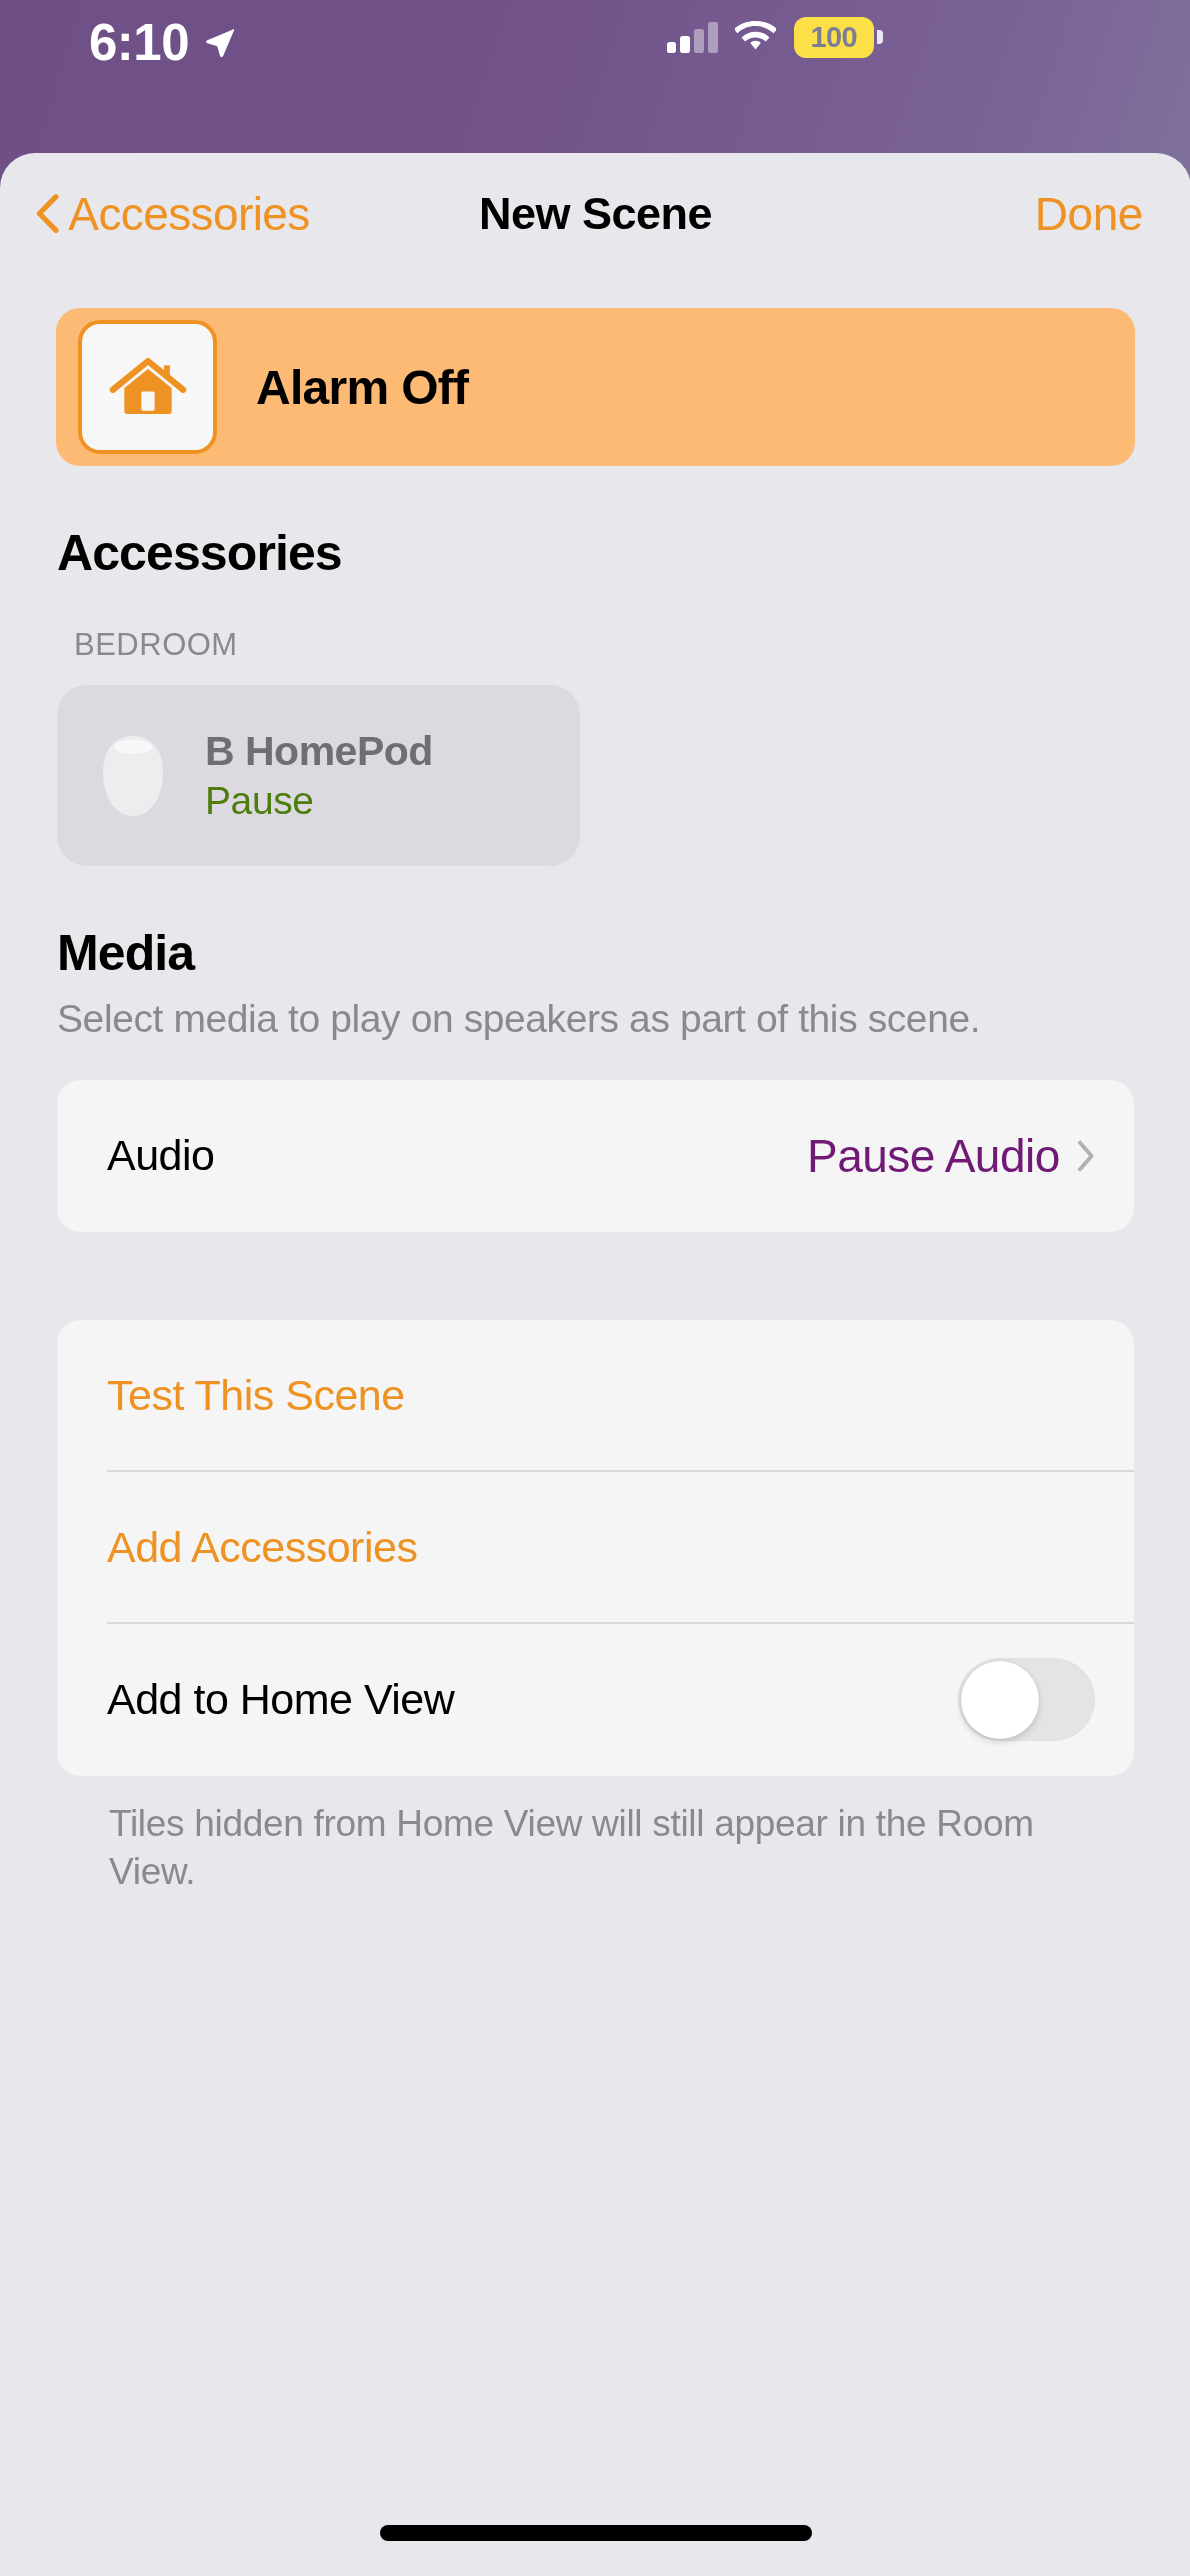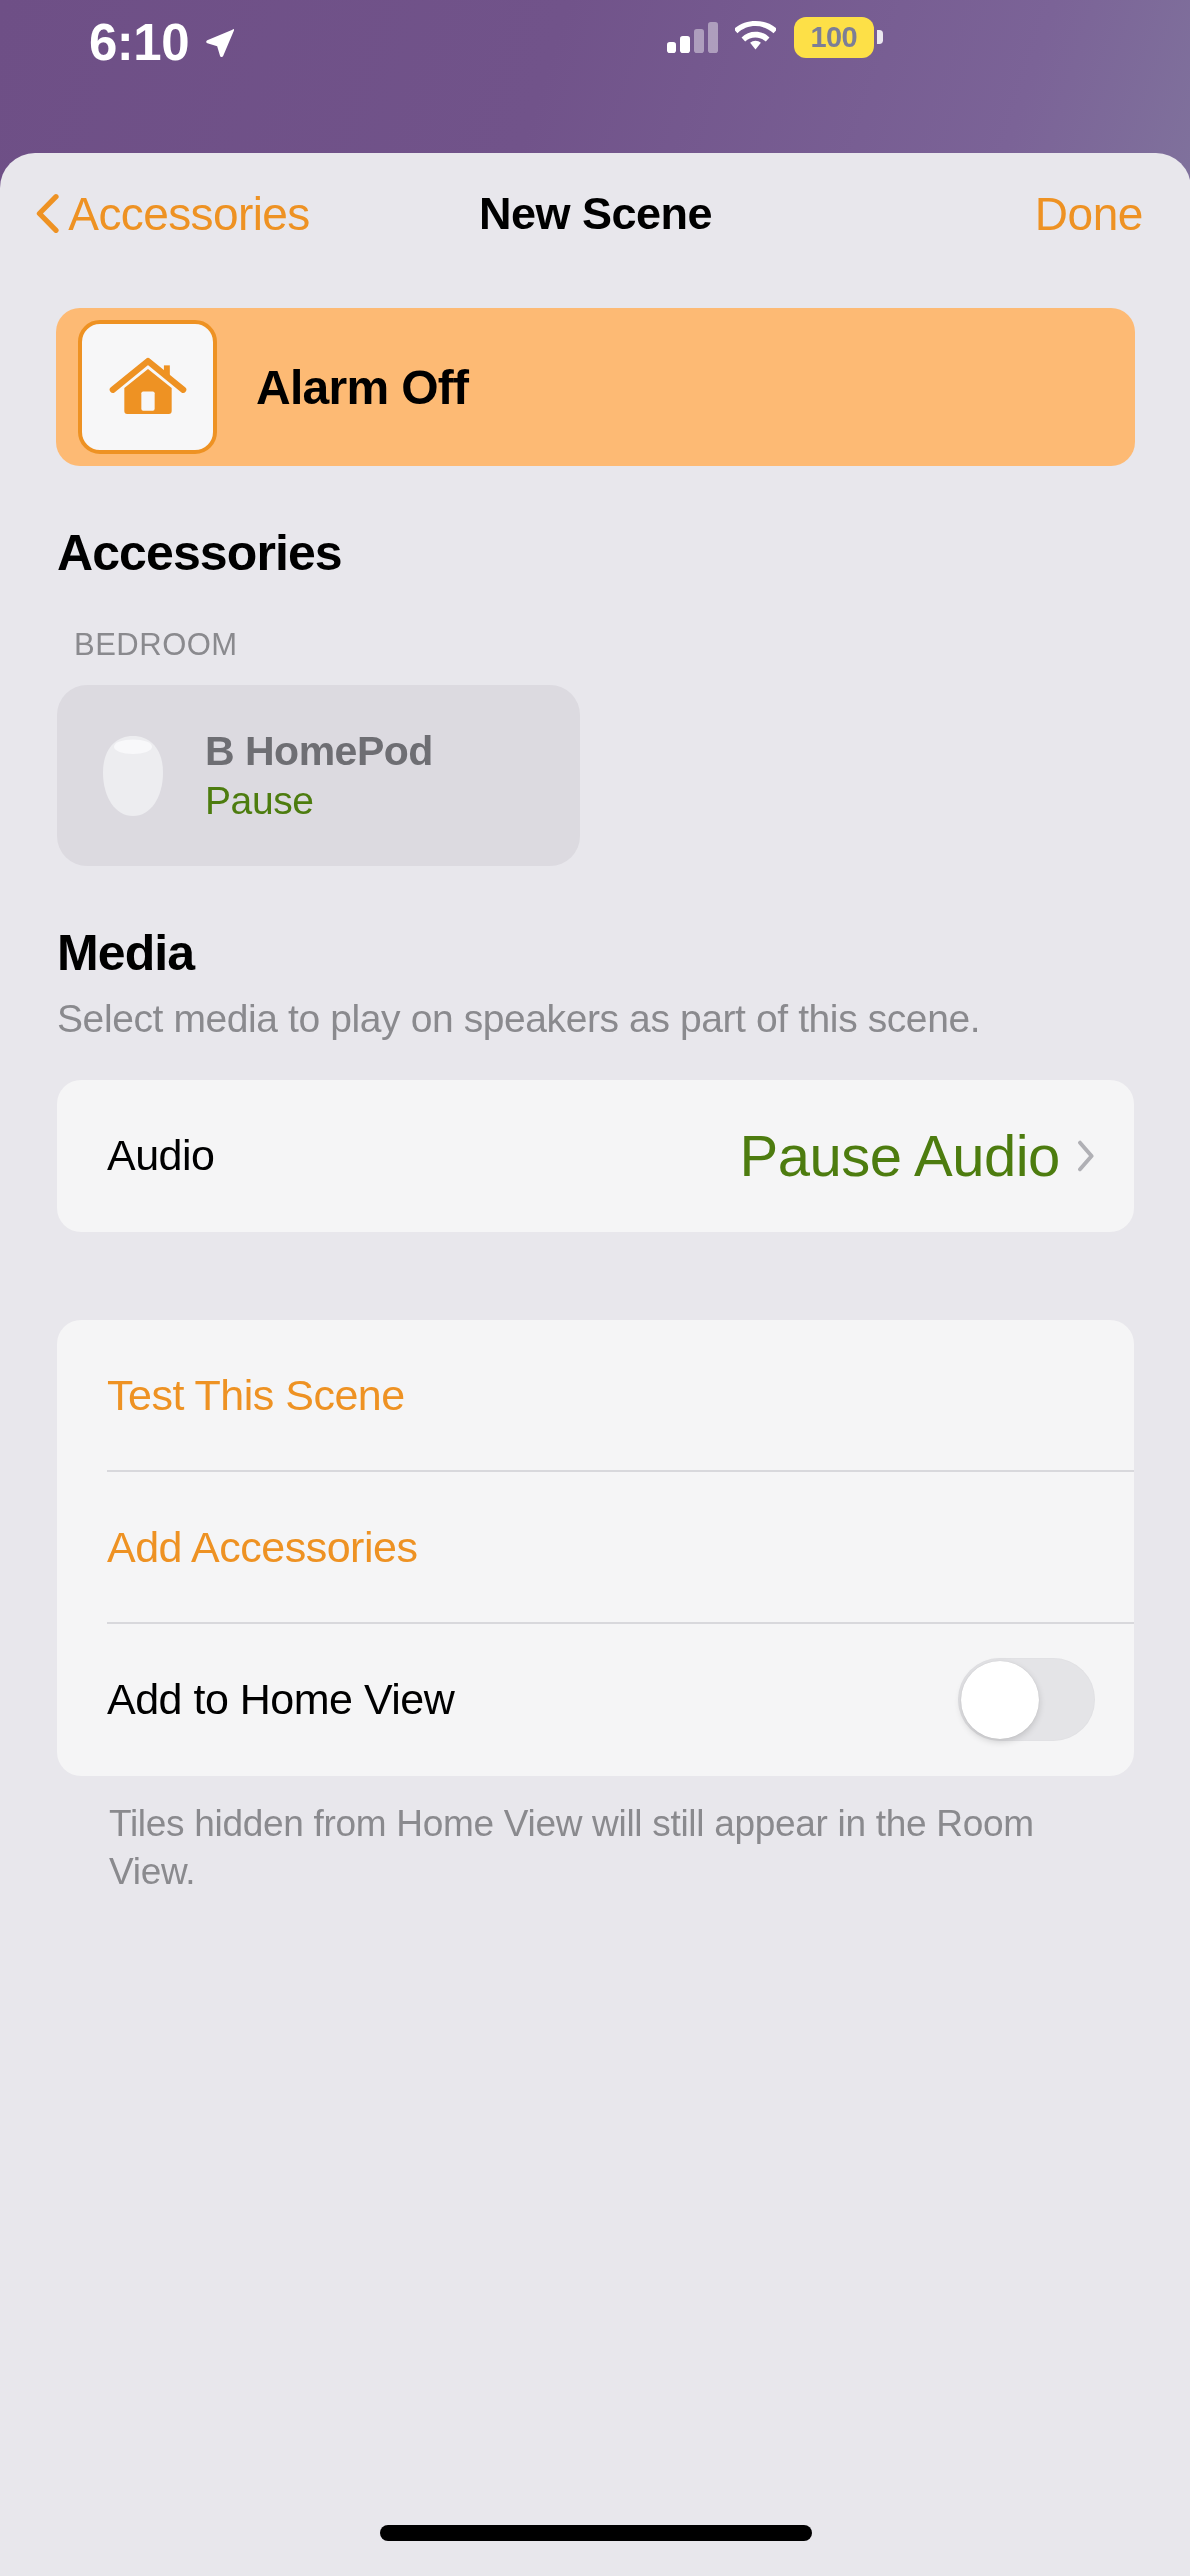--- a/index.html
+++ b/index.html
@@ -124,21 +124,21 @@
   }
   .row-sep::after {
     content:""; position:absolute; left:50px; right:0; bottom:0;
     height:1.9px; background:#D8D8DC;
   }
   .row-label { font-size:43px; color:#000000; letter-spacing:-0.5px; }
   .row-label.accent { color:#EE9223; }
   .row-right {
     margin-left:auto; display:flex; align-items:center; gap:16.7px;
   }
-  .row-value { font-size:58px; color:#4d7c0f; letter-spacing:-0.5px; }
+  .row-value { font-size:46px; color:#701a75; letter-spacing:-0.5px; }
   .chev-right { width:18.5px; height:32px; display:block; }
 
   
   .toggle {
     margin-left:auto; width:137px; height:83px; border-radius:42px;
     background:#E4E4E7; position:relative; cursor:pointer;
     box-shadow:inset 0 0 1.9px rgba(0,0,0,.05);
   }
   .toggle .knob {
     position:absolute; top:2.8px; left:2.8px; width:78px; height:78px;

